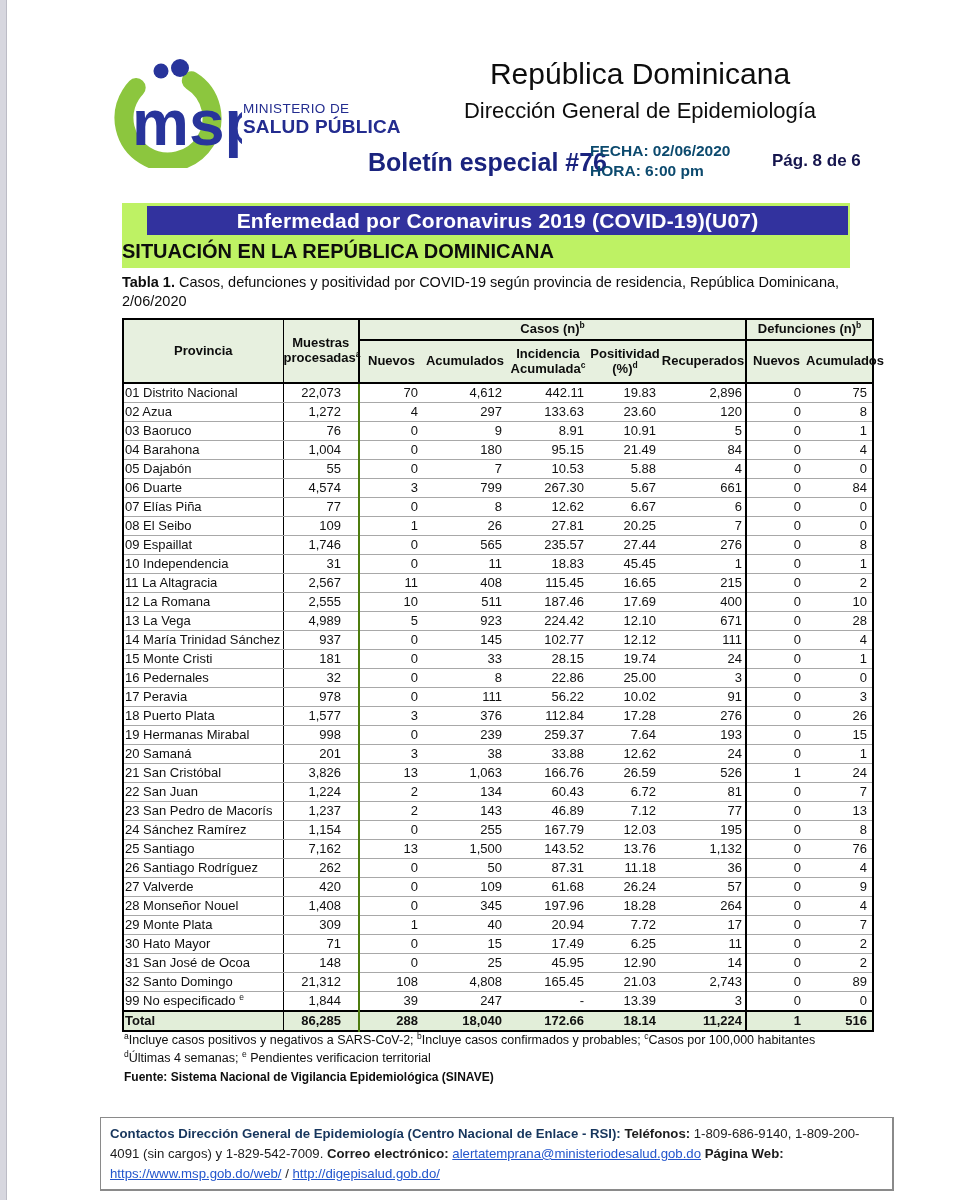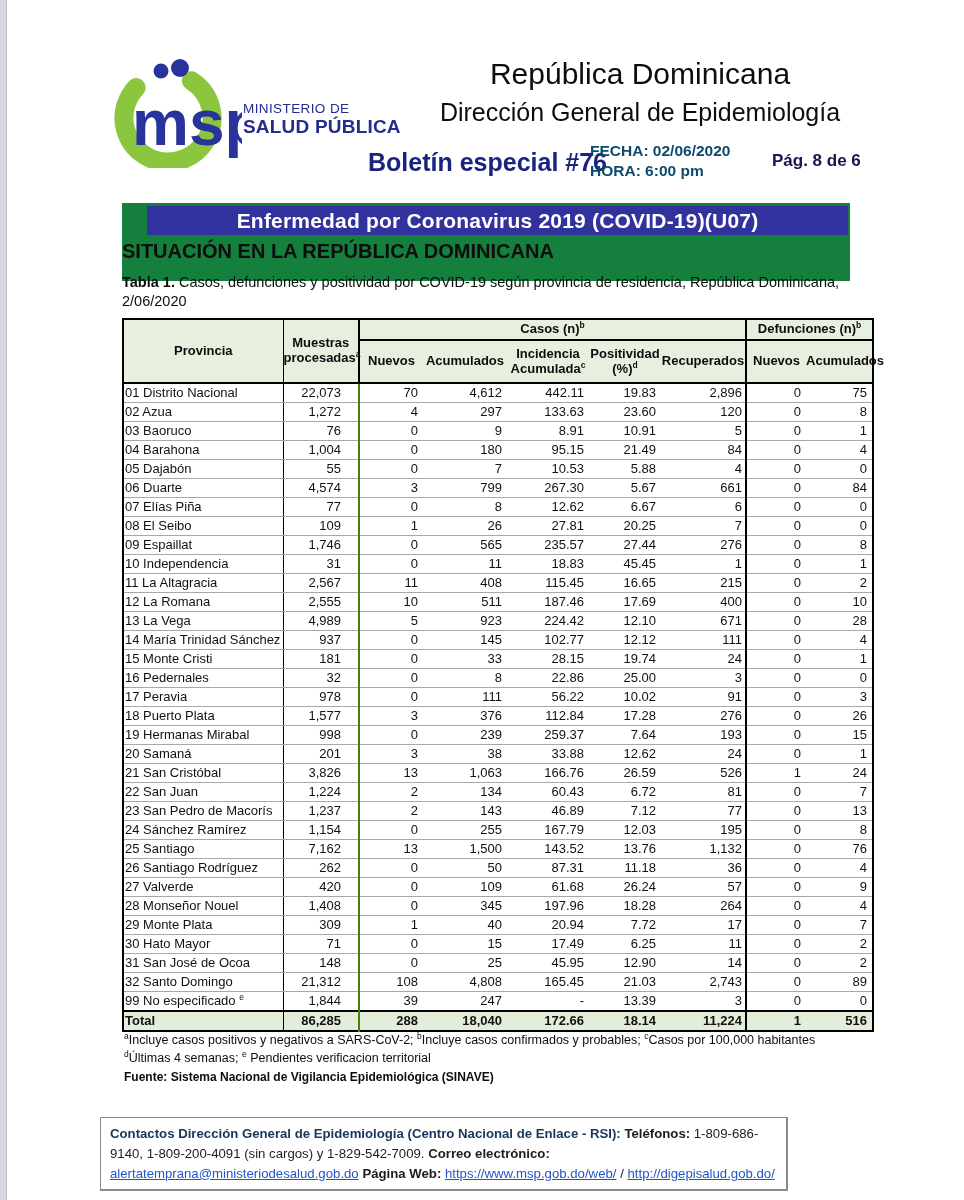--- a/index.html
+++ b/index.html
@@ -11,29 +11,29 @@
     background:#d7d7df; border-right:1px solid #bcbcc6; }
 
   
   .logo-wrap { position:absolute; left:112px; top:56px; width:130px; height:112px; }
   .ministry { position:absolute; left:243px; top:102px; color:#232c8f; line-height:1.1; }
   .ministry .l1 { font-size:13.5px; letter-spacing:.4px; }
   .ministry .l2 { font-size:19px; font-weight:bold; letter-spacing:.2px; }
 
   .header-titles { position:absolute; left:380px; top:57px; width:520px; text-align:center; color:#0d0d0d; }
   .header-titles .t1 { font-size:30px; }
-  .header-titles .t2 { font-size:25px; margin-top:7px; }
+  .header-titles .t2 { font-size:22px; margin-top:7px; }
 
   .bulletin { position:absolute; left:368px; top:148px; font-size:25px; font-weight:bold; color:#1a237e; }
   .fecha-block { position:absolute; left:590px; top:141px; width:185px; text-align:left;
     font-weight:bold; font-size:15.5px; color:#0c4a6e; line-height:1.3; }
   .pag { position:absolute; left:772px; top:151px; font-size:17px; font-weight:bold; color:#15154d; }
 
   
-  .banner { position:absolute; left:122px; top:203px; width:728px; height:78px; background:#15803d; }
+  .banner { position:absolute; left:122px; top:203px; width:728px; height:65px; background:#bef264; }
   .banner-blue { margin:3px 2px 0 25px; height:29px; background:#32329e; color:#fff;
     font-weight:bold; font-size:21px; text-align:center; line-height:29px; letter-spacing:.2px; }
   .banner-sub { height:33px; font-weight:bold; font-size:20px; color:#0d0d0d; line-height:33px; }
 
   .caption { position:absolute; left:122px; top:273px; width:748px; font-size:14.5px; line-height:1.3; color:#0d0d0d; }
   .caption b { font-weight:bold; }
 
   
   .tbl-wrap { position:absolute; left:122px; top:318px; width:750px; }
   table { border-collapse:collapse; table-layout:fixed; width:750px;
@@ -50,21 +50,21 @@
   td.c2,td.c3,td.c4,td.c5,td.c7,td.c8 { text-align:right; padding-right:5px; }
   td.c6 { text-align:right; padding-right:3px; border-right:2px solid #000; }
   tr.total-row td { background:#e2eed9; font-weight:bold; border-top:2px solid #000; border-bottom:none; }
   sup { font-size:8.5px; line-height:0; }
 
   
   .footnotes { position:absolute; left:124px; top:1031px; font-size:12.5px; color:#0d0d0d; line-height:1.45; }
   .fuente { font-weight:bold; font-size:12px; margin-top:2px; }
 
   
-  .footer-box { position:absolute; left:100px; top:1117px; width:688px;
+  .footer-box { position:absolute; left:100px; top:1117px; width:794px;
     border:1px solid #8a8a8a; border-right-width:2px; border-bottom-width:2px;
     padding:6px 9px; font-size:13.2px; line-height:1.5; color:#1c1c1c; }
   .seg-bold { font-weight:bold; }
   a.link { color:#2255cc; text-decoration:underline; cursor:pointer; }
 </style>
 </head>
 <body>
 
 <div class="page">
   <div class="edge-strip"></div>

